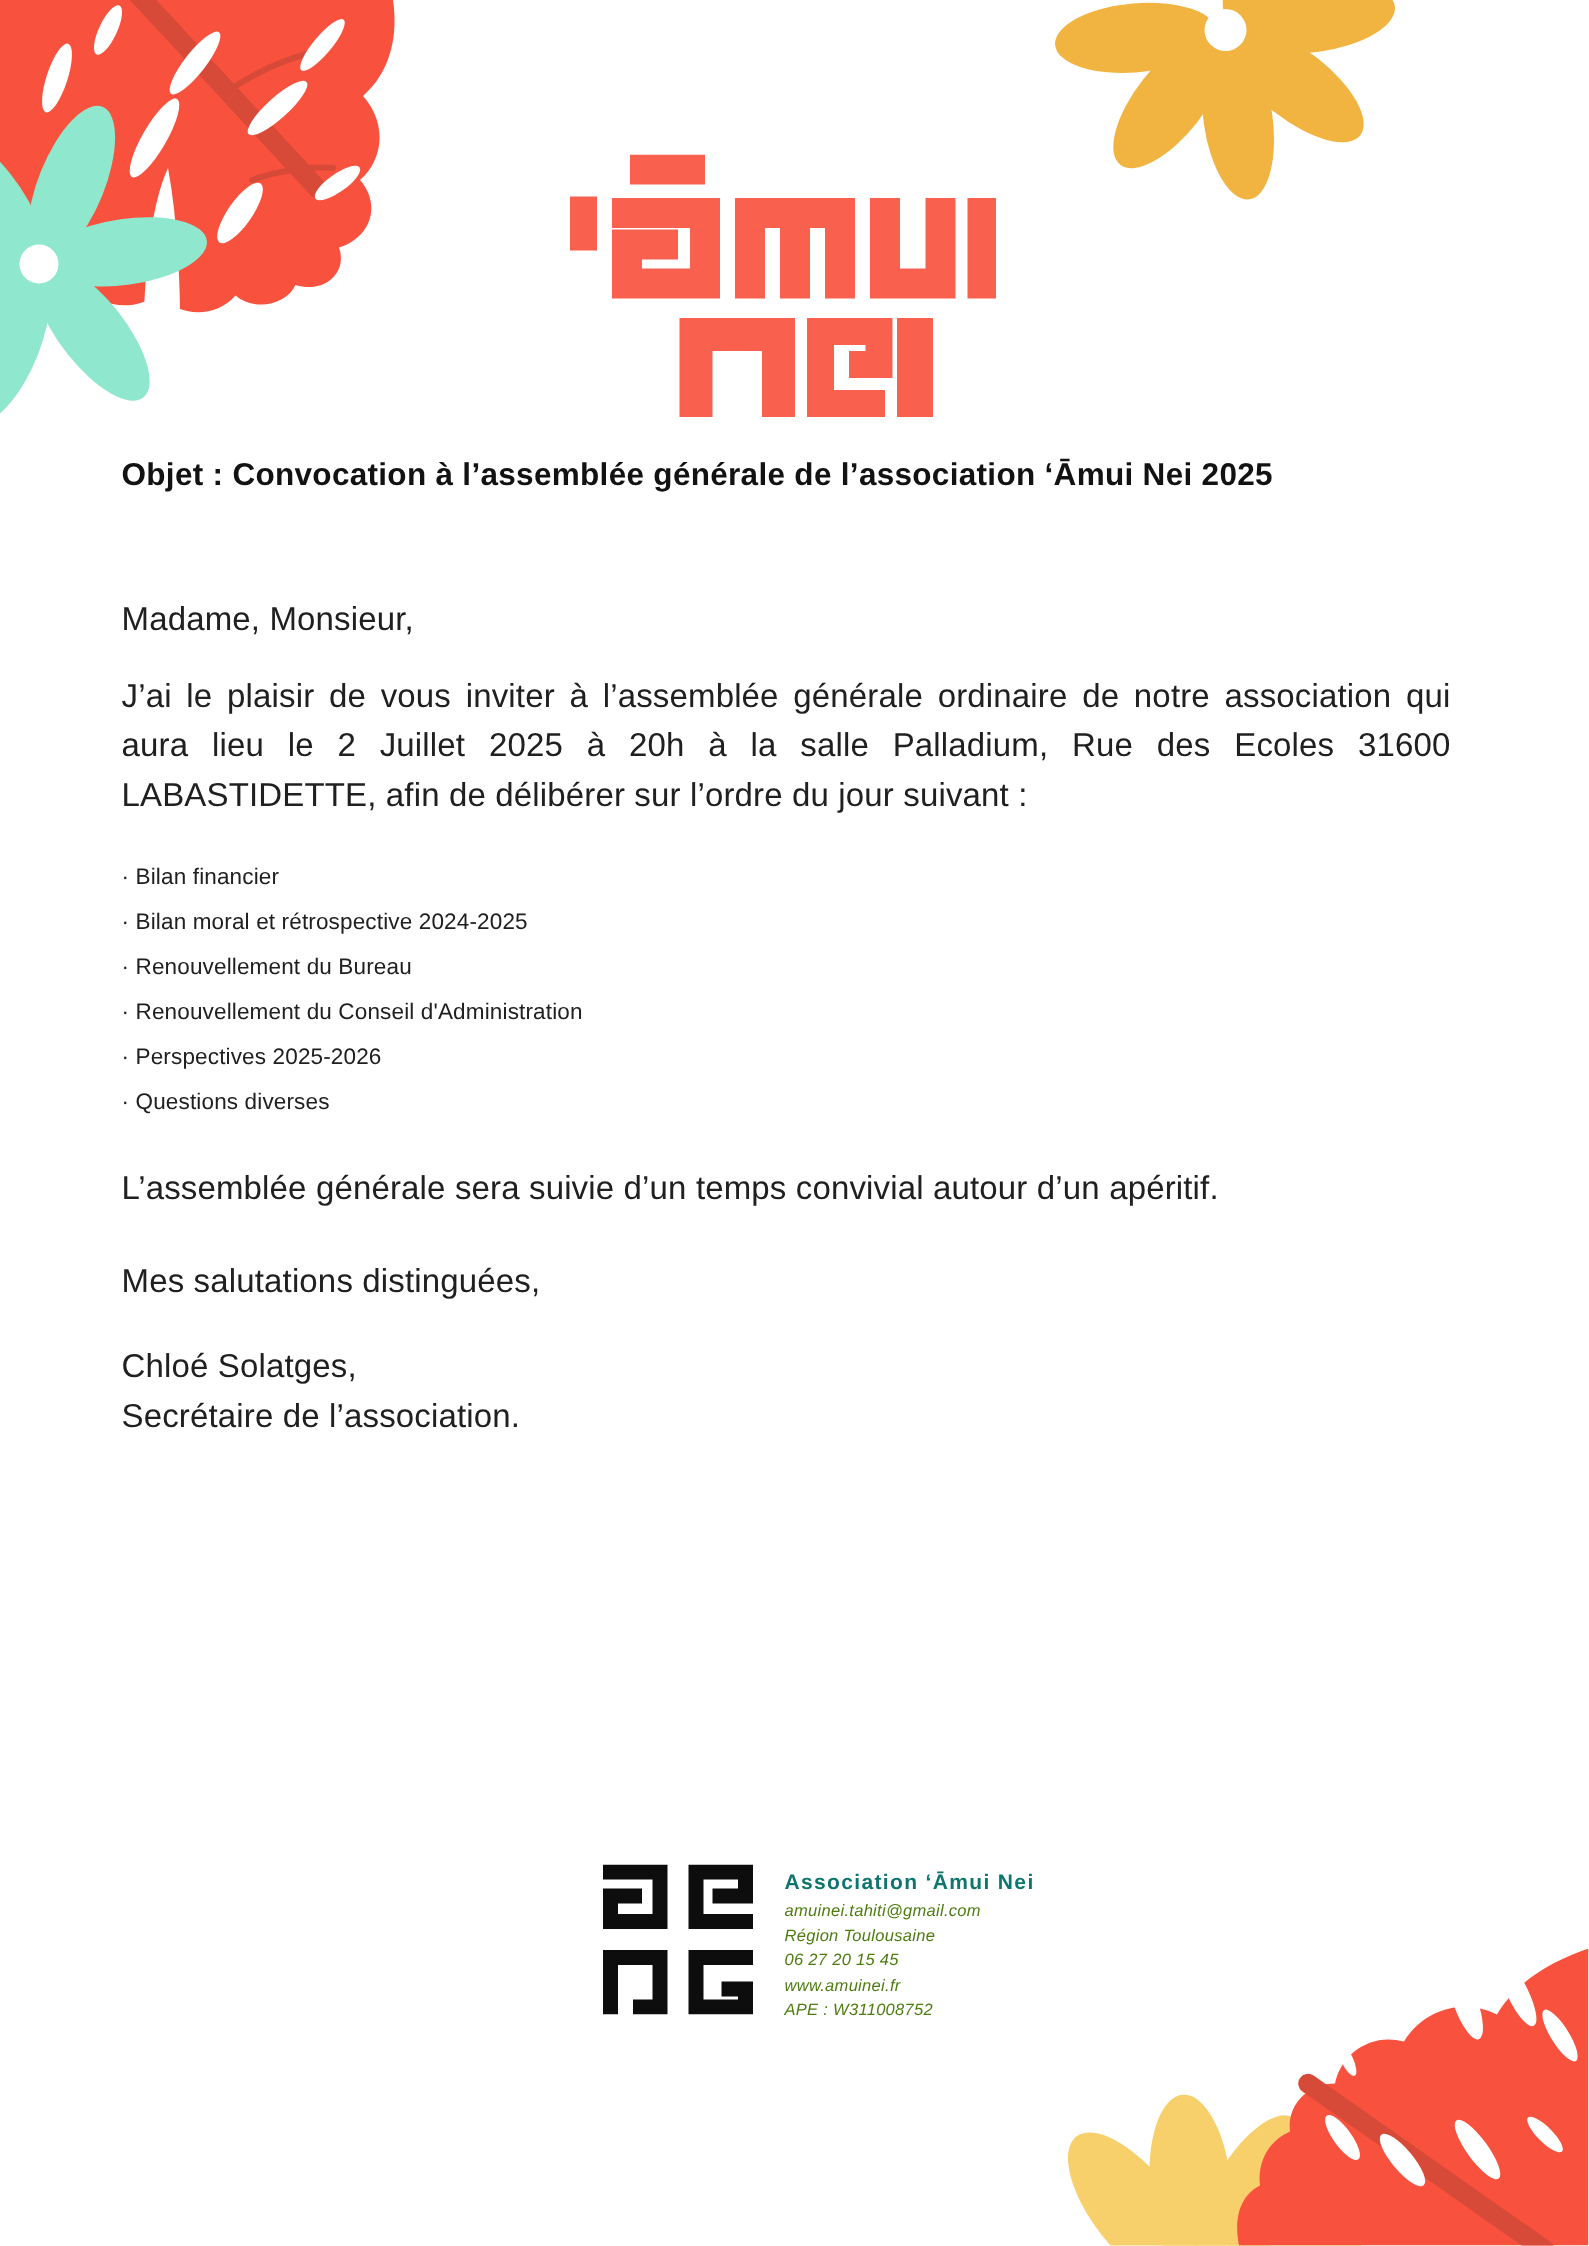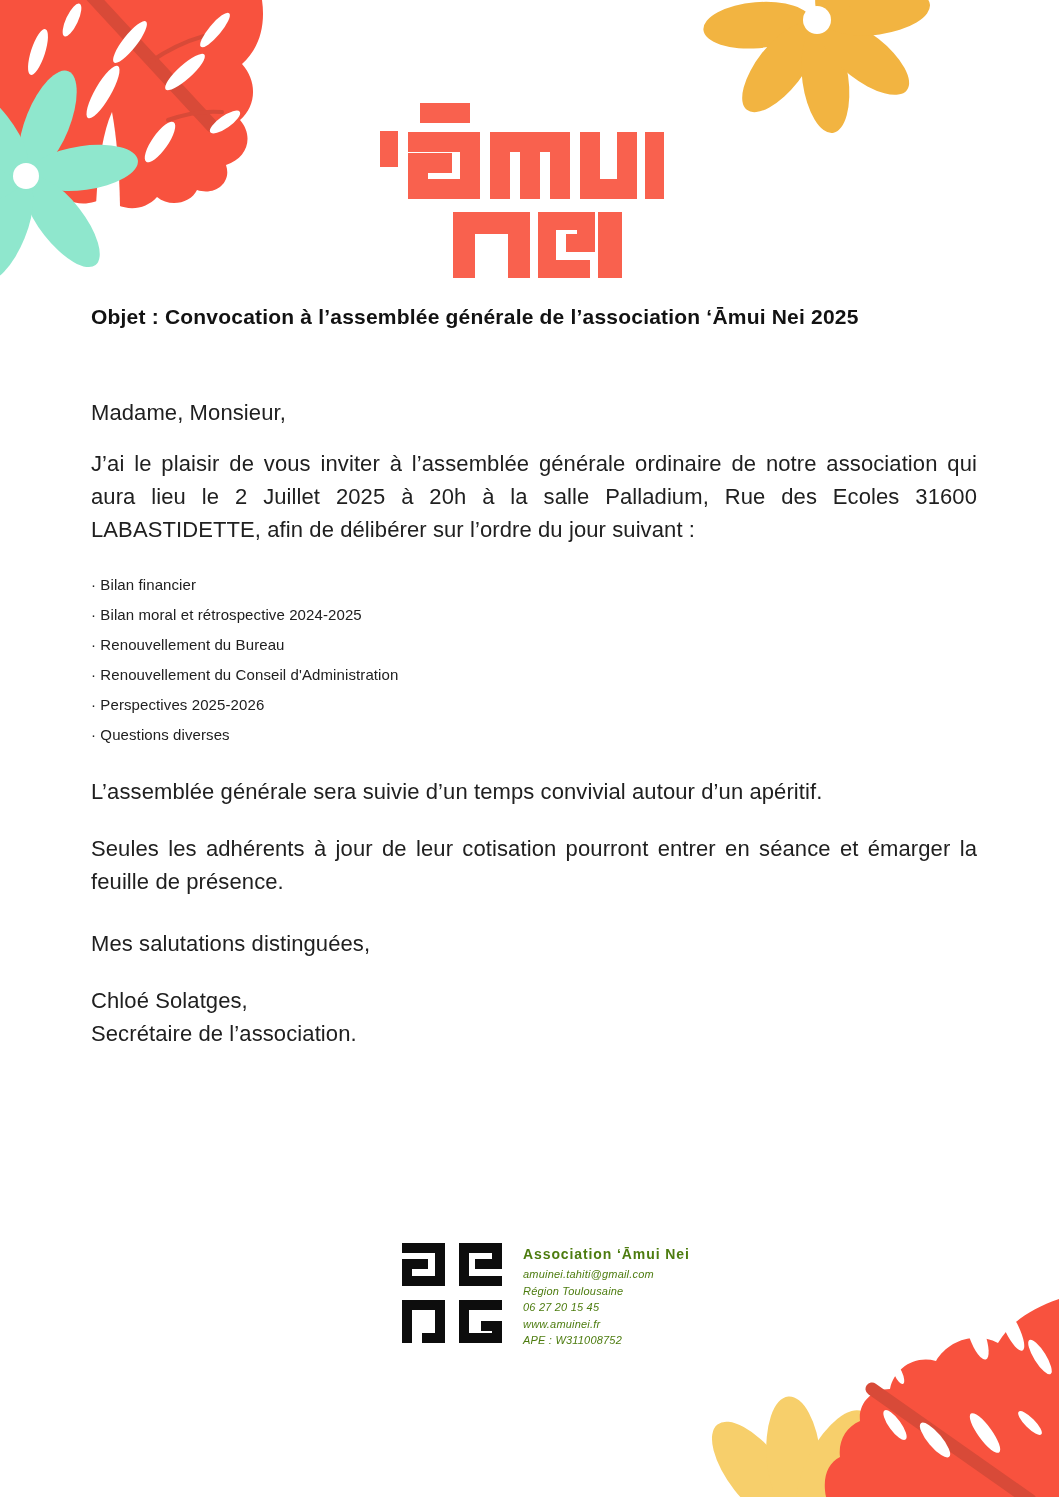--- a/index.html
+++ b/index.html
@@ -3,42 +3,42 @@
 <meta charset="utf-8">
 <style>
   html,body{margin:0;padding:0;}
   body{
     width:1059px;height:1497px;position:relative;overflow:hidden;
     background:#ffffff;
     font-family:"Liberation Sans","DejaVu Sans",sans-serif;
     color:#202020;
   }
   .deco{position:absolute;z-index:0;}
-  .content{position:absolute;z-index:2;left:91px;top:302px;width:886px;}
+  .content{position:absolute;z-index:2;left:81px;top:302px;width:886px;}
   .subject{
     font-size:21px;font-weight:bold;color:#121212;letter-spacing:.2px;
     white-space:nowrap;line-height:30px;
   }
   .para{font-size:22px;line-height:33px;letter-spacing:.1px;margin:0;}
   .justify{text-align:justify;}
   .salutation{margin-top:64px;}
   .p1{margin-top:18px;}
   .agenda{margin-top:24px;font-size:15px;line-height:30px;letter-spacing:.1px;}
   .p2{margin-top:25px;}
   .p3{margin-top:26px;}
   .p4{margin-top:24px;}
   .closing{margin-top:29px;}
   .signature{margin-top:24px;}
   .footer{
     position:absolute;z-index:2;left:402px;top:1243px;
     display:flex;flex-direction:row;gap:21px;align-items:flex-start;
   }
   .footer-text{padding-top:3px;}
   .footer-org{
-    font-size:14px;font-weight:bold;color:#4d7c0f;letter-spacing:.9px;
+    font-size:14px;font-weight:bold;color:#0f766e;letter-spacing:.9px;
     line-height:17px;margin-bottom:3px;
   }
   .footer-line{font-size:11px;color:#4d7c0f;line-height:16.5px;letter-spacing:.2px;font-style:italic;}
   .brand-logo{position:absolute;z-index:1;left:378px;top:103px;}
 </style>
 </head>
 <body>
 
 <svg class="deco" style="left:0;top:0;" width="280" height="235" viewBox="0 0 280 235">
   <path fill="#F8523E" d="M 0 0 L 262 0 C 266 28 258 50 242 64 C 258 82 256 106 240 120 C 254 136 248 158 226 165 C 232 182 216 196 197 190 C 191 203 170 208 157 197 C 143 213 118 211 106 196 C 88 209 65 204 57 190 C 37 199 14 191 0 174 Z"></path>
@@ -156,21 +156,20 @@
   <p class="para justify p1">J’ai le plaisir de vous inviter à l’assemblée générale ordinaire de notre association qui aura lieu le 2 Juillet 2025 à 20h à la salle Palladium, Rue des Ecoles 31600 LABASTIDETTE, afin de délibérer sur l’ordre du jour suivant :</p>
   <div class="agenda">
       <div>· Bilan financier</div>
       <div>· Bilan moral et rétrospective 2024-2025</div>
       <div>· Renouvellement du Bureau</div>
       <div>· Renouvellement du Conseil d'Administration</div>
       <div>· Perspectives 2025-2026</div>
       <div>· Questions diverses</div>
     </div>
   <p class="para p2">L’assemblée générale sera suivie d’un temps convivial autour d’un apéritif.</p>
-  <p class="para justify p4">Seules les adhérents à jour de leur cotisation pourront entrer en séance et émarger la feuille de présence.</p>
   <p class="para closing">Mes salutations distinguées,</p>
   <div class="signature">
     <p class="para">Chloé Solatges,</p>
     <p class="para">Secrétaire de l’association.</p>
   </div>
 </div>
 
 <div class="footer">
   <svg width="100" height="100" viewBox="0 0 100 100">
     <g stroke="#0d0d0d" fill="none" stroke-width="10" stroke-linejoin="miter" stroke-linecap="butt">

